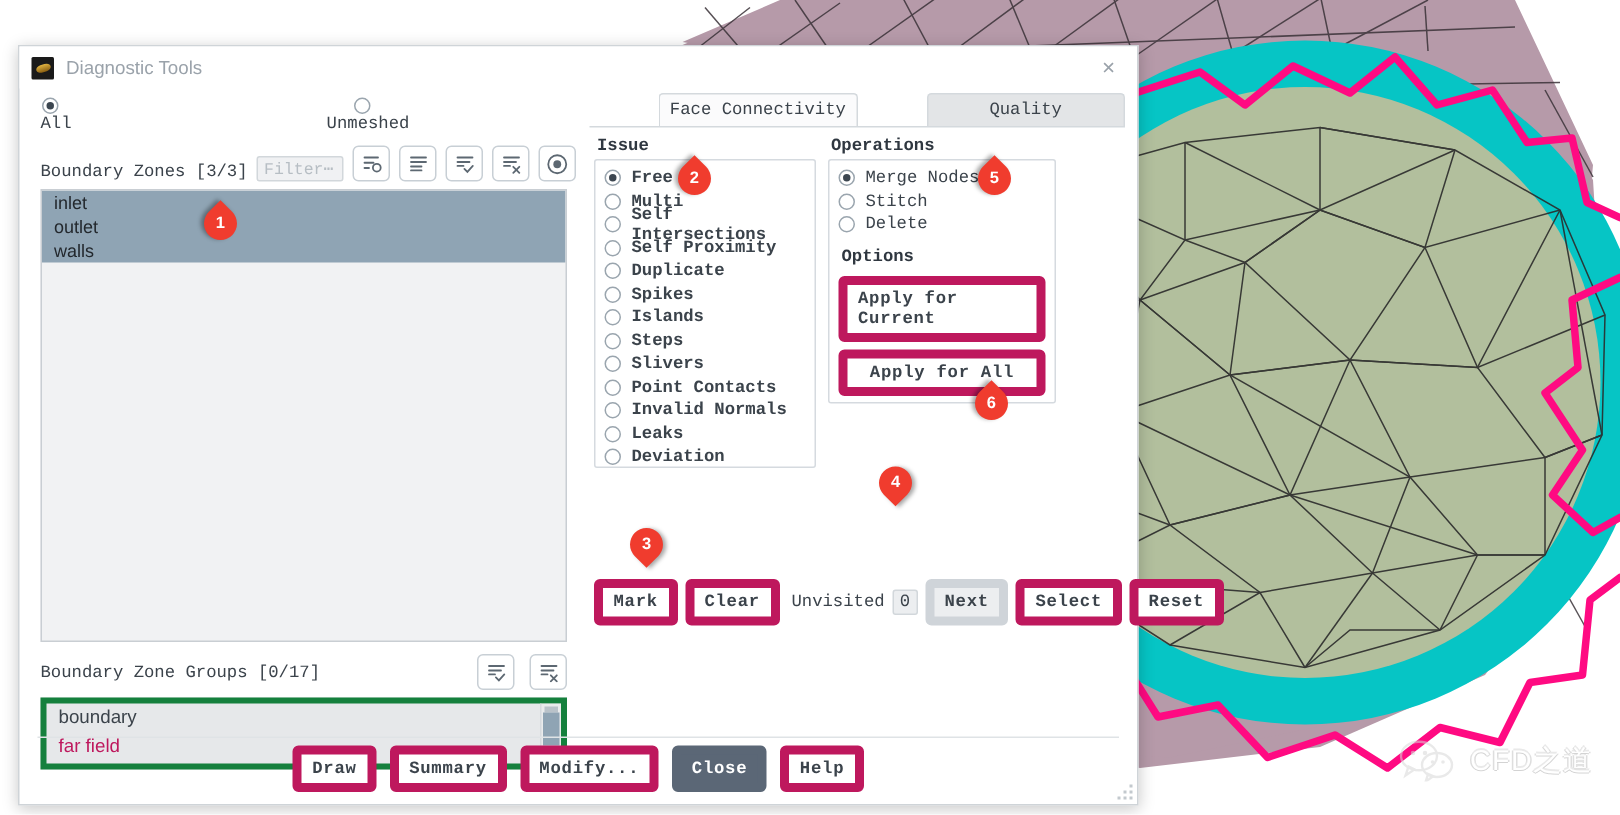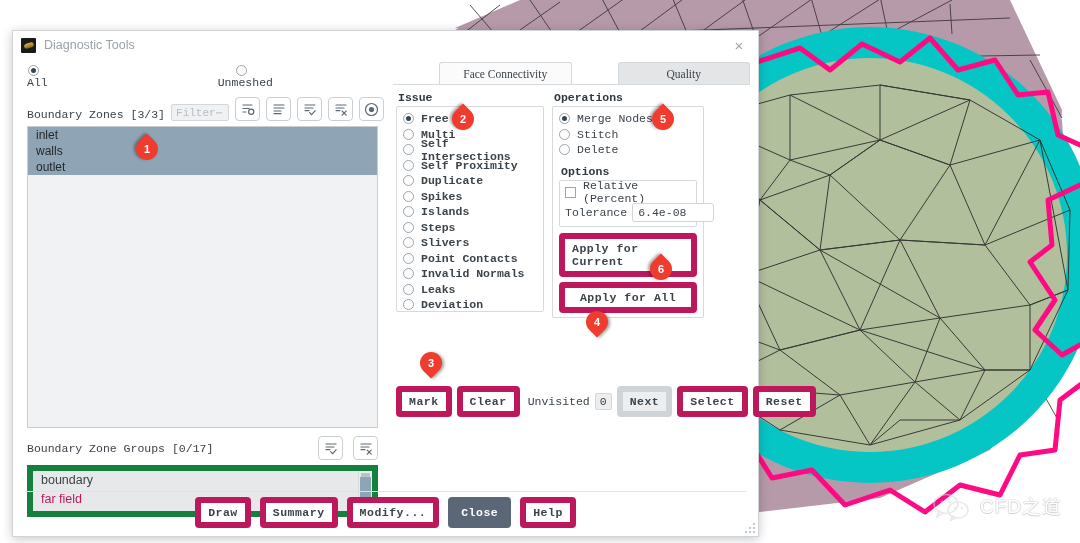--- a/index.html
+++ b/index.html
@@ -71,32 +71,32 @@
 
   .listbox{margin:2px 12px 0 14px;border:1px solid #c9ced3;background:#f1f2f3;height:300px;position:relative;overflow:hidden;}
   .listbox .sel-block{background:#8fa4b4;}
   .listbox .row{
     height:16px;line-height:16px;padding-left:8px;
     font-family:"Liberation Sans", sans-serif;font-size:12px;color:#23282d;
   }
 
   .groups-head{display:flex;align-items:center;padding:8px 12px 3px 14px;gap:10px;}
   .groups-head .lbl{font-family:"Liberation Mono", monospace;font-size:11.5px;color:#3b434b;flex:1;}
-  .grouplist{margin:2px 12px 0 14px;border:6px solid #15803d;background:#e6e8ea;height:40px;position:relative;overflow:hidden;}
+  .grouplist{margin:2px 12px 0 14px;border:4px solid #15803d;background:#e6e8ea;height:40px;position:relative;overflow:hidden;}
   .grouplist .row{height:19px;line-height:19px;padding-left:8px;font-size:12.5px;color:#3b434b;}
   .grouplist .row.dim{color:#be185d;}
   .gscroll{position:absolute;right:0;top:0;width:13px;height:100%;background:#e9ebec;border-left:1px solid #d6dade;}
   .gscroll .thumb{position:absolute;left:1px;top:6px;width:11px;height:22px;background:#8fa4b4;}
   .gscroll .arw{position:absolute;left:2px;width:9px;height:4px;background:#b9c2c9;}
 
   
   #right-pane{position:absolute;left:377px;top:0;right:0;height:477px;}
   .tabs{display:flex;height:22px;margin:3px 8px 0 3px;}
   .tab{flex:1;display:flex;align-items:center;justify-content:center;
-    font-family:Liberation Serif, serif;font-size:11.5px;color:#3b434b;
+    font-family:Liberation Mono, monospace;font-size:11.5px;color:#3b434b;
     border:1px solid #d4d9dd;border-bottom:none;border-radius:3px 3px 0 0;background:#e3e5e7;margin-left:46px;}
   .tab.active{background:#fbfbfc;}
   .tabline{height:1px;background:#d4d9dd;margin:0 8px 0 3px;}
 
   .panes{display:flex;padding:6px 8px 0 6px;gap:8px;}
   .grp-title{font-family:"Liberation Mono", monospace;font-size:11.5px;font-weight:bold;color:#2f3740;margin:0 0 2px 2px;}
   .grp-box{border:1px solid #d5dadf;border-radius:2px;padding:4px 6px;background:#fff;}
   .opt{display:flex;align-items:center;height:15.5px;}
   .opt .mono{font-size:11.5px;}
 
@@ -333,22 +333,22 @@
           <svg width="15" height="15" viewBox="0 0 15 15">
             <circle cx="7.5" cy="7.5" r="6" fill="none" stroke="#5d6872" stroke-width="1.2"></circle>
             <circle cx="7.5" cy="7.5" r="2.6" fill="#5d6872"></circle>
             </svg>
         </div>
       </div>
 
       <div class="listbox">
         <div class="sel-block">
           <div class="row">inlet</div>
+          <div class="row">outlet</div>
           <div class="row">walls</div>
-          <div class="row">outlet</div>
         </div>
       </div>
 
       <div class="groups-head">
         <div class="lbl">Boundary Zone Groups [0/17]</div>
         <div class="icbtn">
           <svg width="14" height="14" viewBox="0 0 14 14">
               <g stroke="#5d6872" stroke-width="1.2" stroke-linecap="round" fill="none">
             <path d="M2 3h10"></path>
                 <path d="M2 6h8"></path>
@@ -459,30 +459,20 @@
             <div class="opt">
                 <span class="radio"></span>
                 <span class="mono">Stitch</span>
               </div>
             <div class="opt">
                 <span class="radio"></span>
                 <span class="mono">Delete</span>
               </div>
 
             <div class="grp-title" style="margin-top:7px;">Options</div>
-            <div class="grp-box" style="padding:4px 5px;">
-              <div class="opt">
-                <span class="chk"></span>
-                <span class="mono">Relative (Percent)</span>
-              </div>
-              <div class="tol-row">
-                <span class="mono">Tolerance</span>
-                <span class="tol-field">6.4e-08</span>
-              </div>
-            </div>
 
             <div class="applycol">
               <div class="btn">Apply for Current</div>
               <div class="btn">Apply for All</div>
             </div>
           </div>
         </div>
       </div>
 
       <div class="actionbar">

